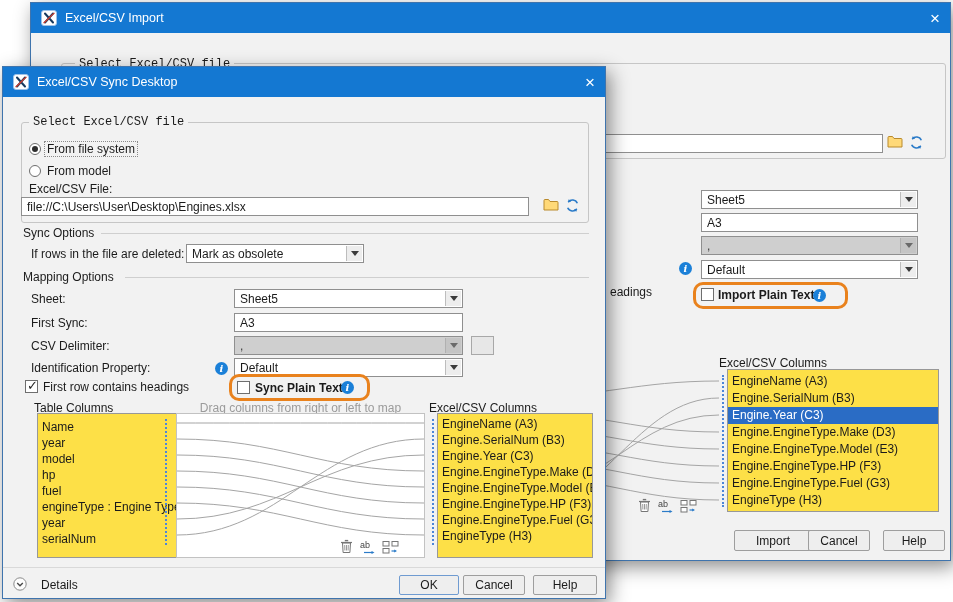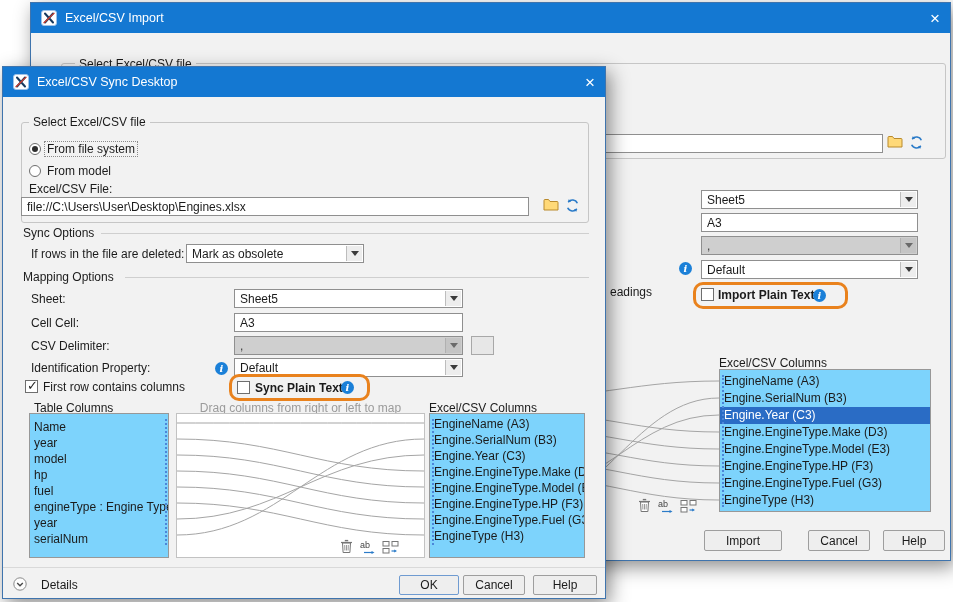--- a/index.html
+++ b/index.html
@@ -10,21 +10,21 @@
   .titlebar{ position:absolute; left:0; top:0; right:0; height:30px; background:#1478d2;
              display:flex; align-items:center; gap:8px; padding:0 10px; }
   .titlebar-text{ flex:1; color:#ffffff; font-size:12.5px; white-space:nowrap; }
   .close-x{ color:#ffffff; font-size:17px; line-height:17px; cursor:pointer; }
   .app-icon{ display:inline-flex; }
 
   .plain-label,.bold-label,.group-label,.section-label{ position:absolute; white-space:nowrap; line-height:14px; }
   .bold-label{ font-weight:bold; }
   .hint-label{ position:absolute; color:#9b9b9b; text-align:center; white-space:nowrap; line-height:14px; }
   .groupbox{ position:absolute; border:1px solid #c6c6c6; border-radius:3px; }
-  .group-label{ background:#f2f2f2; padding:0 4px; }
+  .group-label{ background:#f2f2f2; padding:0 4px;font-family:Liberation Mono, monospace; }
   .section-line{ position:absolute; height:1px; background:#cfcfcf; }
 
   .input{ position:absolute; background:#ffffff; border:1px solid #8f8f8f; display:flex; align-items:center;
           padding:0 5px; white-space:nowrap; overflow:hidden; }
   .input.disabled{ background:#e7e7e7; border-color:#a8a8a8; }
   .combo{ position:absolute; background:#ffffff; border:1px solid #8f8f8f; display:flex; align-items:center;
           padding:0 20px 0 5px; white-space:nowrap; overflow:hidden; }
   .combo-arrow{ position:absolute; top:1px; bottom:1px; right:1px; width:16px; background:#ededed;
                 border-left:1px solid #bdbdbd; display:flex; align-items:center; justify-content:center; }
   .tri{ width:0; height:0; border-left:4px solid transparent; border-right:4px solid transparent; border-top:5px solid #3a3a3a; }
@@ -34,21 +34,21 @@
 
   .radio{ position:absolute; width:12px; height:12px; border:1px solid #6e6e6e; border-radius:50%; background:#fff; }
   .radio.checked::after{ content:""; position:absolute; left:2px; top:2px; width:6px; height:6px; border-radius:50%; background:#2d2d2d; }
   .focus-dotted{ outline:1px dotted #8a8a8a; padding:0 2px; }
   .checkbox{ position:absolute; width:13px; height:13px; background:#fff; border:1px solid #6e6e6e; }
   .checkbox.checked::after{ content:"✓"; position:absolute; left:1px; top:-3px; font-size:13px; font-weight:bold; color:#1f1f1f; }
   .info-icon{ position:absolute; width:13px; height:13px; border-radius:50%; background:#1b80d8; color:#fff; font-size:10px;
               line-height:13px; text-align:center; font-family:"DejaVu Serif",serif; font-style:italic; font-weight:bold; }
   .orange-box{ position:absolute; border:3px solid #e9821d; border-radius:10px; }
 
-  .listbox{ position:absolute; background:#7dd3fc; border:1px solid #989898; overflow:hidden; }
+  .listbox{ position:absolute; background:#fde047; border:1px solid #989898; overflow:hidden;margin-left:8px; }
   .list-item{ padding:0 4px; white-space:nowrap; overflow:hidden; }
   #sync-dialog .list-item{ height:16px; line-height:16px; }
   #import-dialog .list-item{ height:17px; line-height:17px; }
   .list-item.selected{ background:#2a6cc5; color:#fff; }
   .map-panel{ position:absolute; background:#ffffff; border:1px solid #c2c2c2; }
   .anchor-line{ position:absolute; width:0; border-left:2px dotted #4c86d9; }
   svg.curves{ position:absolute; }
 
   .btn{ position:absolute; background:#eeeeee; border:1px solid #9e9e9e; border-radius:2px;
         display:flex; align-items:center; justify-content:center; cursor:pointer; }
@@ -167,21 +167,21 @@
     <span class="icon-btn" style="left:649px;top:496px">
       <svg width="17" height="15" viewBox="0 0 17 15">
           <rect x="1" y="1.5" width="6" height="4.5" fill="#fff" stroke="#767676"></rect>
           <rect x="1" y="8.5" width="6" height="4.5" fill="#fff" stroke="#767676"></rect>
           <rect x="10" y="1.5" width="6" height="4.5" fill="#fff" stroke="#767676"></rect>
           <path d="M9.5 11 H13.5" stroke="#2b7bc8" stroke-width="1.2"></path>
           <path d="M15 11 L12.2 9.4 V12.6 Z" fill="#2b7bc8"></path>
         </svg>
     </span>
 
-    <div class="btn" style="left:673px;top:527px;width:78px;height:21px">Import</div>
+    <div class="btn" style="left:703px;top:527px;width:78px;height:21px">Import</div>
     <div class="btn" style="left:777px;top:527px;width:62px;height:21px">Cancel</div>
     <div class="btn" style="left:852px;top:527px;width:62px;height:21px">Help</div>
   </div>
 
   <div class="dialog" id="sync-dialog" style="left:2px;top:66px;width:604px;height:533px">
     <div class="titlebar">
       <span class="app-icon">
         <svg width="16" height="16" viewBox="0 0 16 16">
             <rect x="0.5" y="0.5" width="15" height="15" rx="2.5" fill="#ffffff" stroke="#9ec2e8"></rect>
             <path d="M4 3.5 L12 12.5 M12 3.5 L4 12.5" stroke="#16395f" stroke-width="2" stroke-linecap="round"></path>
@@ -232,21 +232,21 @@
     <div class="section-line" style="left:122px;top:210px;width:464px"></div>
 
     <span class="plain-label" style="left:28px;top:225px">Sheet:</span>
     <div class="combo" style="left:231px;top:222px;width:229px;height:19px">
       <span>Sheet5</span>
       <span class="combo-arrow">
           <span class="tri"></span>
         </span>
     </div>
 
-    <span class="plain-label" style="left:28px;top:249px">Cell Cell:</span>
+    <span class="plain-label" style="left:28px;top:249px">First Sync:</span>
     <div class="input" style="left:231px;top:246px;width:229px;height:19px">
       <span>A3</span>
     </div>
 
     <span class="plain-label" style="left:28px;top:272px">CSV Delimiter:</span>
     <div class="combo disabled" style="left:231px;top:269px;width:229px;height:19px">
       <span>,</span>
       <span class="combo-arrow">
           <span class="tri"></span>
         </span>
@@ -256,21 +256,21 @@
     <span class="plain-label" style="left:28px;top:294px">Identification Property:</span>
     <span class="info-icon" style="left:212px;top:295px">i</span>
     <div class="combo" style="left:231px;top:291px;width:229px;height:19px">
       <span>Default</span>
       <span class="combo-arrow">
           <span class="tri"></span>
         </span>
     </div>
 
     <span class="checkbox checked" style="left:22px;top:313px"></span>
-    <span class="plain-label" style="left:40px;top:313px">First row contains columns</span>
+    <span class="plain-label" style="left:40px;top:313px">First row contains headings</span>
 
     <div class="orange-box" style="left:226px;top:307px;width:141px;height:27px"></div>
     <span class="checkbox" style="left:234px;top:314px"></span>
     <span class="bold-label" style="left:252px;top:314px">Sync Plain Text</span>
     <span class="info-icon" style="left:338px;top:314px">i</span>
 
     <span class="plain-label" style="left:31px;top:334px">Table Columns</span>
     <span class="hint-label" style="left:173px;top:334px;width:249px">Drag columns from right or left to map</span>
     <span class="plain-label" style="left:426px;top:334px">Excel/CSV Columns</span>
 

